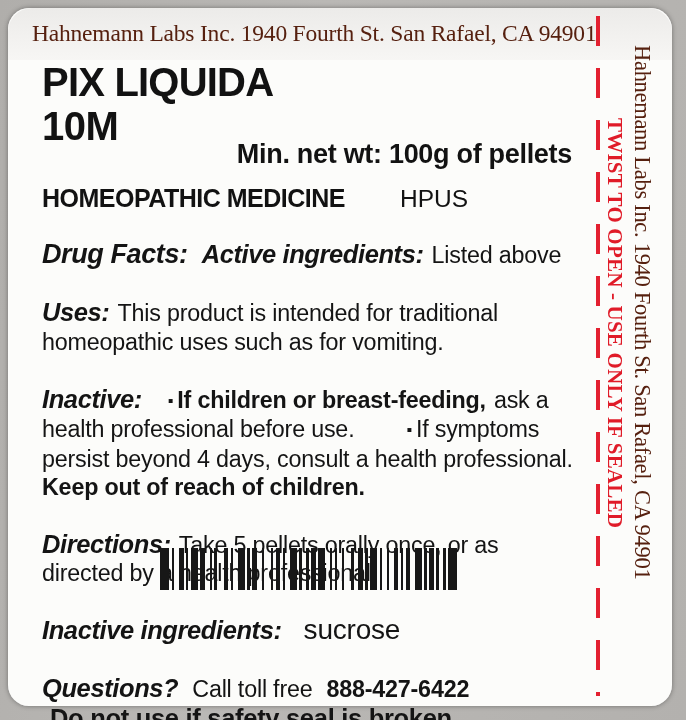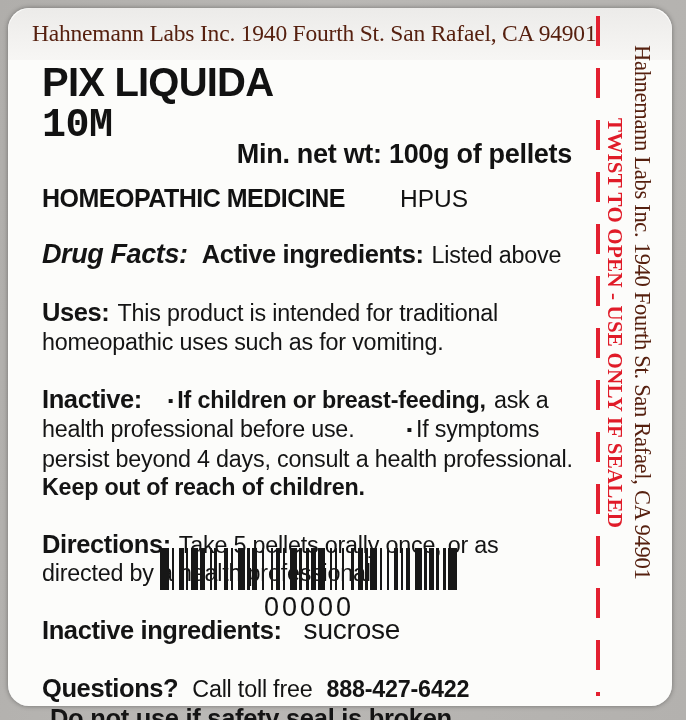--- a/index.html
+++ b/index.html
@@ -9,30 +9,30 @@
     background:#fcfcfa;border-radius:21px;
     box-shadow:0 0 5px rgba(0,0,0,.38), inset 0 0 2px #fff;}
   .address-band{position:absolute;left:0;top:0;right:0;height:52px;
     background:linear-gradient(#ecebe9,#f7f6f4);border-radius:24px 24px 0 0;}
   .address-top{position:absolute;left:24px;top:12px;
     font-family:"Liberation Serif",serif;font-size:23.5px;color:#56200f;
     letter-spacing:-0.2px;white-space:nowrap;}
   .product-name{position:absolute;left:34px;top:52px;font-size:40px;font-weight:700;
     color:#121212;letter-spacing:-0.8px;line-height:44px;}
   .potency{position:absolute;left:34px;top:96px;font-size:40px;font-weight:700;
-    color:#121212;letter-spacing:-0.5px;line-height:44px;font-family:Liberation Mono, monospace;}
+    color:#121212;letter-spacing:-0.5px;line-height:44px;}
   .net-weight{position:absolute;left:34px;top:131px;width:530px;text-align:right;
     font-size:27px;font-weight:700;color:#121212;letter-spacing:-0.3px;}
   .category-line{position:absolute;left:34px;top:176px;font-size:25px;color:#121212;}
   .category-line .cat{font-weight:700;letter-spacing:-0.5px;}
   .category-line .hpus{font-weight:400;font-size:24.5px;}
   .facts{position:absolute;left:34px;top:204px;width:558px;
     font-size:23.3px;line-height:28.45px;color:#141414;letter-spacing:-0.2px;}
   .facts .blk{white-space:pre-line;}
-  .h-it{font-weight:700;font-size:25.5px;letter-spacing:-0.4px;margin-top:48px;}
+  .h-it{font-weight:700;font-style:italic;font-size:25.5px;letter-spacing:-0.4px;margin-top:48px;}
   .h-df{font-weight:700;font-style:italic;font-size:27px;letter-spacing:-0.4px;}
   .b{font-weight:700;}
   .bullet{font-size:16px;vertical-align:2px;margin-right:4px;}
   .sp14{display:inline-block;width:14px;}
   .sp8{display:inline-block;width:8px;}
   .sp26{display:inline-block;width:26px;}
   .sp52{display:inline-block;width:52px;}
   .sp55{display:inline-block;width:55px;}
   .sp22{display:inline-block;width:22px;}
   .sucrose{font-size:28px;}
@@ -169,19 +169,18 @@
       <div class="bar" style="width: 2.36508px;"></div>
       <div class="gap" style="width: 2.36508px;"></div>
       <div class="bar" style="width: 4.73016px;"></div>
       <div class="gap" style="width: 2.36508px;"></div>
       <div class="bar" style="width: 2.36508px;"></div>
       <div class="gap" style="width: 4.73016px;"></div>
       <div class="bar" style="width: 2.36508px;"></div>
       <div class="gap" style="width: 2.36508px;"></div>
       <div class="bar" style="width: 9.46032px;"></div>
     </div>
-  <div class="barcode-digits">00000</div>
 
   <div class="perforation"></div>
   <div class="v-text tear-instruction">TWIST TO OPEN - USE ONLY IF SEALED</div>
   <div class="v-text address-vertical">Hahnemann Labs Inc. 1940 Fourth St. San Rafael, CA 94901</div>
 
 </div>
 
 </body></html>

